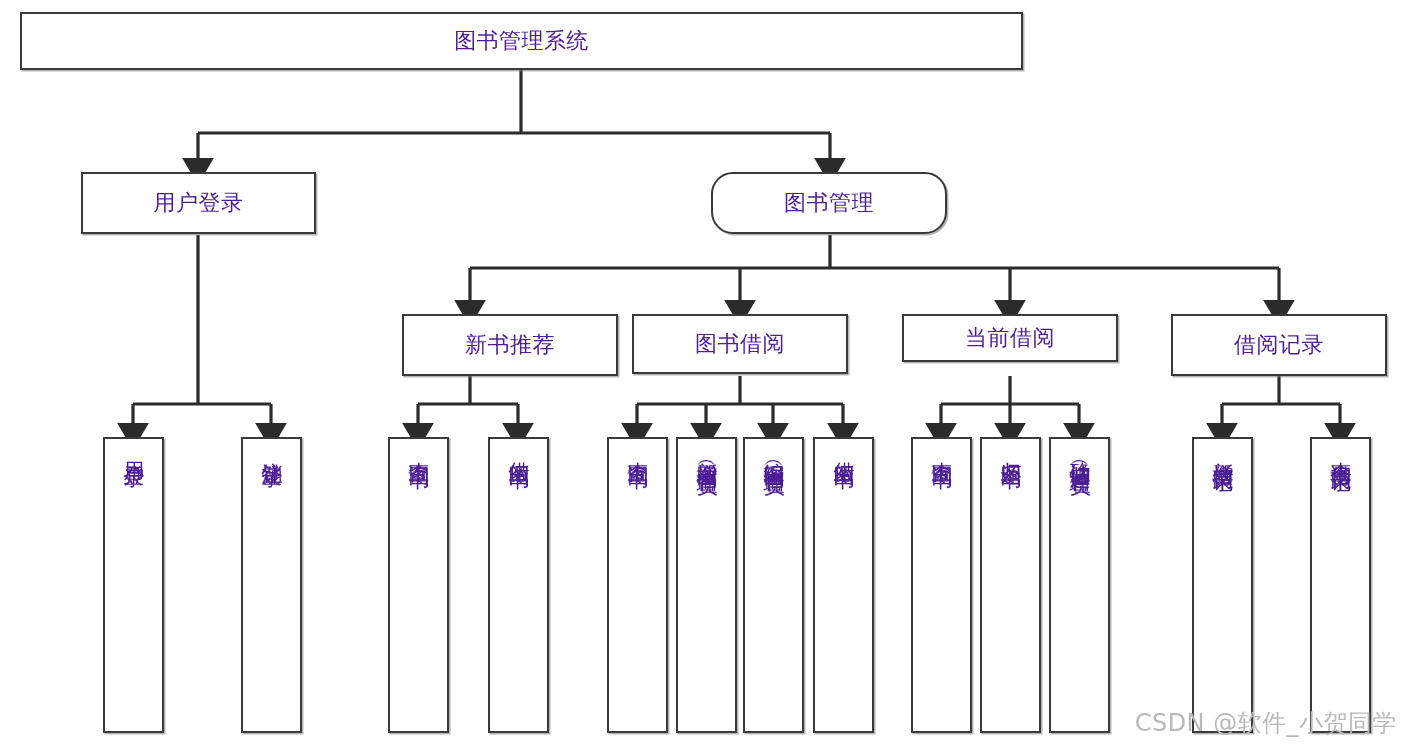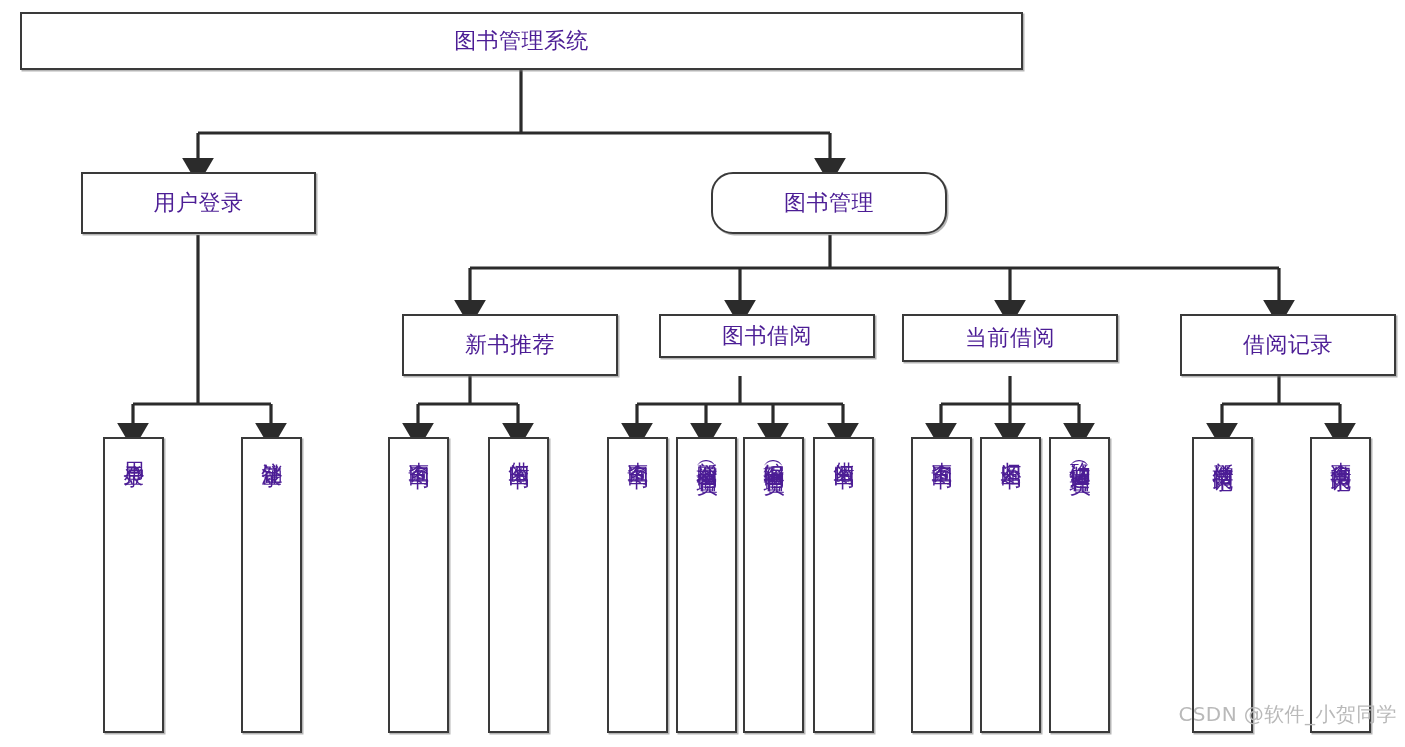--- a/index.html
+++ b/index.html
@@ -62,22 +62,22 @@
     font-size:21px;
     line-height:1.0;
     letter-spacing:.10em;
     white-space:nowrap;
   }
 
   
   #watermark{
     position:absolute;
     right:8px;
-    bottom:19px;
-    font-size:20px;
+    bottom:8px;
+    font-size:24px;
     color:#b9b9b9;
     letter-spacing:.02em;
     white-space:nowrap;
     user-select:none;
   }
 </style>
 </head>
 <body>
 
 <div id="canvas">
@@ -143,29 +143,29 @@
   </div>
 
   <div class="node h" style="left:711px;top:172px;width:236px;height:62px;border-radius:22px;">
     <span class="label">图书管理</span>
   </div>
 
   <div class="node h" style="left:362px;top:314px;width:216px;height:62px;margin-left:40px;">
     <span class="label">新书推荐</span>
   </div>
 
-  <div class="node h" style="left:659px;top:314px;width:216px;height:44px;">
+  <div class="node h" style="left:632px;top:314px;width:216px;height:60px;">
     <span class="label">图书借阅</span>
   </div>
 
   <div class="node h" style="left:902px;top:314px;width:216px;height:48px;">
     <span class="label">当前借阅</span>
   </div>
 
-  <div class="node h" style="left:1171px;top:314px;width:216px;height:62px;margin-left:9px;">
+  <div class="node h" style="left:1171px;top:314px;width:216px;height:62px;">
     <span class="label">借阅记录</span>
   </div>
 
   <div class="node v" style="left:103px;top:437px;width:61px;height:296px;">
     <span class="label">用户登录</span>
   </div>
 
   <div class="node v" style="left:241px;top:437px;width:61px;height:296px;">
     <span class="label">注销登录</span>
   </div>

